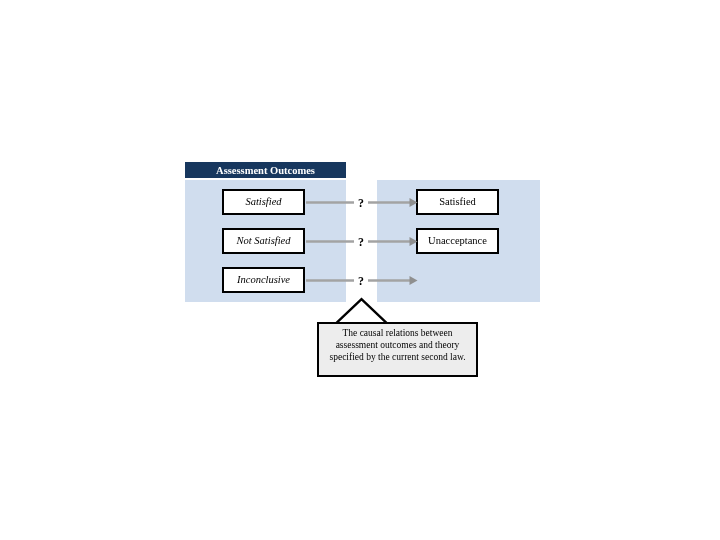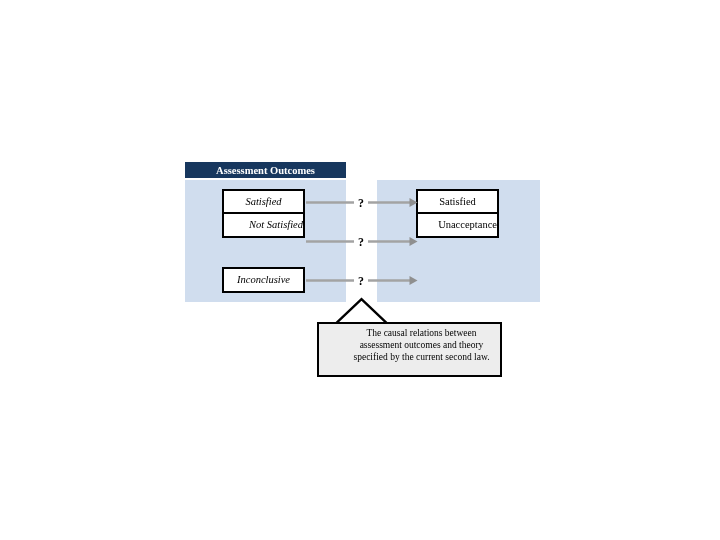--- a/index.html
+++ b/index.html
@@ -20,36 +20,36 @@
   .panel.right { left:377px; width:163px; }
 
   .node {
     position:absolute; width:79px; height:22px;
     background:#ffffff; border:2.5px solid #000000;
     font-size:10.5px; line-height:22px; text-align:center; white-space:nowrap;
     color:#000000; z-index:3;
   }
   .node.l { left:222px;font-style:italic; }
   .node.r { left:416px; }
-  .row1 { top:189px; } .row2 { top:212px;text-align:right; } .row3 { top:267px; }
+  .row1 { top:189px; } .row2 { top:228px; } .row3 { top:267px; }
 
   .overlay { position:absolute; left:0; top:0; width:720px; height:540px; z-index:4; pointer-events:none; }
 
   .qmark {
     position:absolute; left:354px; width:14px; height:16px;
     background:#ffffff; color:#000000;
     font-weight:bold; font-size:12px; line-height:16px; text-align:center;
     z-index:5;
   }
   .qmark.q1 { top:194.5px; } .qmark.q2 { top:233.5px; } .qmark.q3 { top:272.5px; }
 
   .callout {
     position:absolute; left:317px; top:322px; width:157px; height:51px;
     background:var(--callout_fill,#EDEDED); border:2.5px solid #000000;
-    z-index:3; text-align:center; color:#000000;padding-left:24px;
+    z-index:3; text-align:center; color:#000000;
   }
   .callout-text { padding-top:4px; font-size:9.5px; line-height:11.9px; white-space:nowrap; }
 </style>
 </head>
 <body>
 
 <div class="slide">
 
   <div class="col-header left">Assessment Outcomes</div>
 

